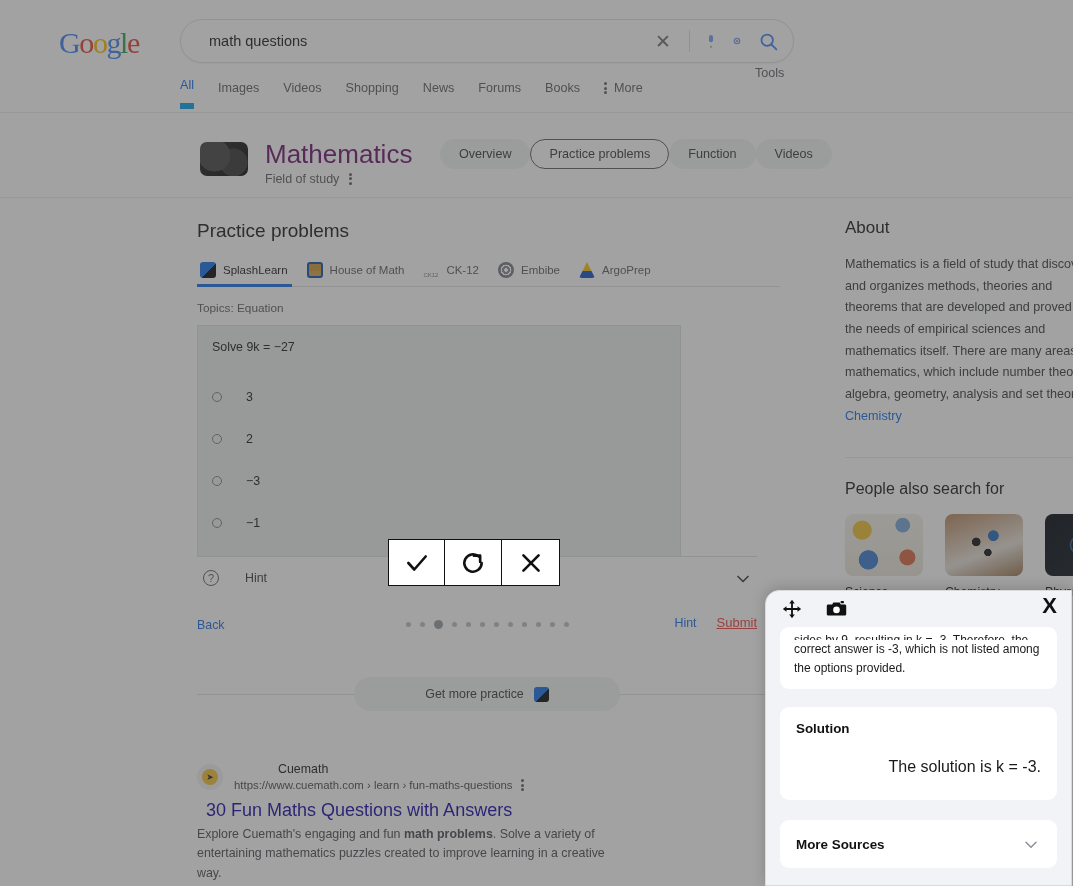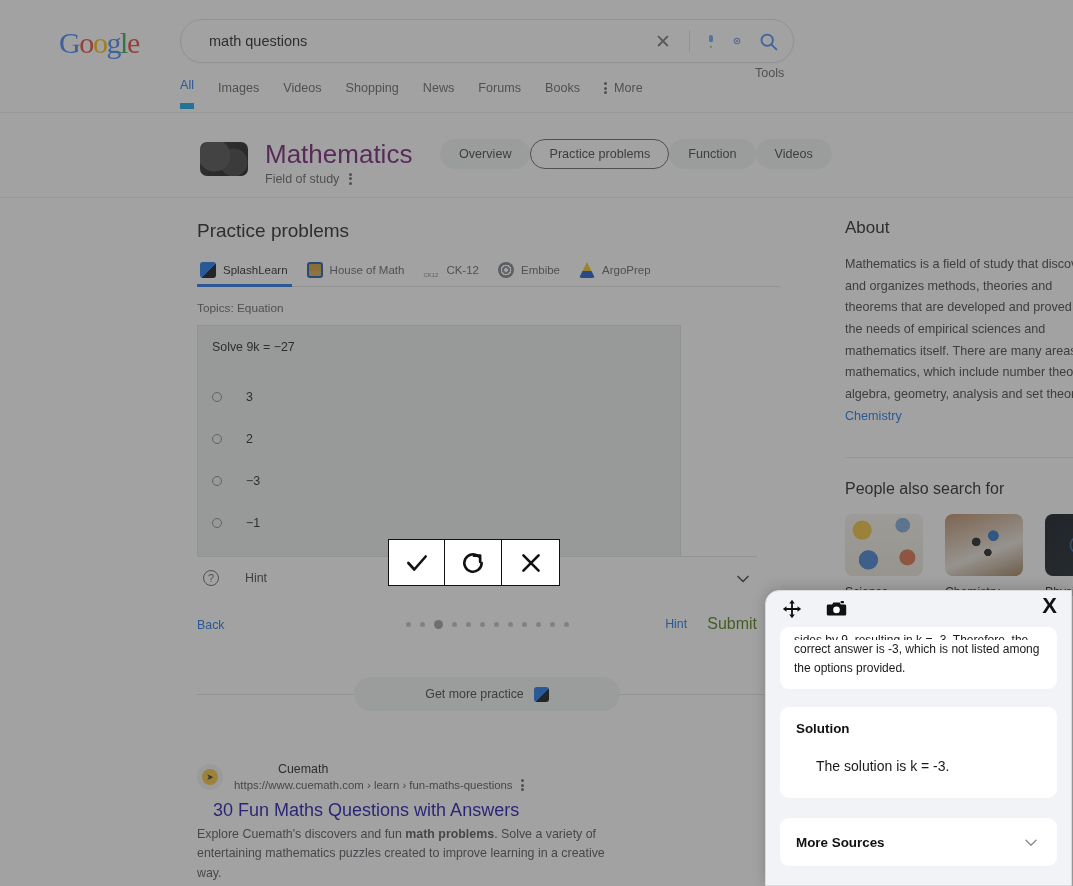--- a/index.html
+++ b/index.html
@@ -128,21 +128,21 @@
     border-top:1px solid #dfe1e5; position:relative;
   }
   .hint { display:flex; align-items:center; gap:26px; margin-left:6px; font-size:12.4px; color:#3c4043; cursor:pointer;}
   .qmark { width:16px; height:16px; border:1.3px solid #5f6368; border-radius:50%;
            font-size:11px; color:#5f6368; display:flex; align-items:center; justify-content:center;}
   .chev-dn { position:absolute; right:4px; top:12px; cursor:pointer;}
 
   
   .navrow { width:560px; height:42px; display:flex; align-items:center; position:relative; margin-top:6px;}
   .lnk { font-size:12.4px; color:#1a73e8; cursor:pointer;}
-  .dis { font-size:16px; color:#4d7c0f;}
+  .dis { font-size:13px; color:#ef4444;text-decoration:underline;}
   .dots { position:absolute; left:209px; top:16px; display:flex; align-items:center; gap:9px;}
   .dot { width:5px; height:5px; border-radius:50%; background:#bdc1c6; }
   .dot.on { width:9px; height:9px; background:#9aa0a6; }
   .nav-right { position:absolute; right:0px; top:11px; display:flex; gap:20px; align-items:center;}
 
   
   .gmp-wrap { width:583px; position:relative; height:60px; margin-top:18px;}
   .gmp-line { position:absolute; left:0; right:0; top:30px; height:1px; background:#e3e3e3;}
   .gmp {
     position:absolute; left:157px; top:13px; width:266px; height:34px; border-radius:18px;
@@ -153,21 +153,21 @@
 
   
   .result { width:583px; margin-top:38px; position:relative;}
   .r-head { display:flex; align-items:center; gap:11px;}
   .favicon { width:26px; height:26px; border-radius:50%; background:#f1f1f1;
              display:flex; align-items:center; justify-content:center; flex:none;}
   .fav-inner { width:16px; height:16px; border-radius:50%; background:#f3c13a;
                display:flex; align-items:center; justify-content:center; font-size:9px; color:#333;}
   .r-site { font-size:12.4px; color:#202124; line-height:1.25;margin-left:44px;}
   .r-url  { font-size:11.4px; color:#4d5156; line-height:1.35; display:flex; align-items:center; gap:8px;}
-  .r-title { font-size:18px; color:#1a0dab; margin:7px 0 4px 16px; font-weight:400; cursor:pointer;}
+  .r-title { font-size:18px; color:#1a0dab; margin:7px 0 4px 9px; font-weight:400; cursor:pointer;}
   .r-snip { font-size:12.4px; color:#4d5156; line-height:1.58; width:430px;}
   .r-snip b { color:#4d5156; font-weight:700;}
   .r-thumb {
     position:absolute; right:-120px; top:8px; width:120px; height:112px; border-radius:10px;
     background:#ddd;
     overflow:hidden;
   }
   .r-thumb-inner{
     position:absolute; left:6px; top:14px; right:6px; bottom:14px; border-radius:3px;
     background:linear-gradient(135deg,#22292b,#10181a 60%,#3d4a2a);
@@ -214,21 +214,21 @@
   .ov-bar { height:36px; position:relative; }
   .ov-move { position:absolute; left:15px; top:7px; cursor:move;}
   .ov-cam  { position:absolute; left:59px; top:7px; cursor:pointer;}
   .ov-x    { position:absolute; right:14px; top:2px; font-size:22px; font-weight:700; color:#111; cursor:pointer; font-family:"Liberation Sans",sans-serif;}
   .ov-body { padding:0 14px;}
   .ov-card { background:#fff; border-radius:9px; padding:12px 14px; }
   .ov-expl { margin-top:-8px; font-size:12px; color:#1a1a1a; line-height:1.55;}
   .ov-expl .clip { display:block; height:9px; overflow:hidden; color:#1a1a1a;}
   .ov-sol { margin-top:18px; padding:14px 16px 24px 16px;}
   .ov-sol-h { font-size:13.4px; font-weight:700; color:#111; }
-  .ov-sol-t { font-size:14px; color:#1a1a1a; margin:22px 0 0 20px;}
+  .ov-sol-t { font-size:16px; color:#1a1a1a; margin:22px 0 0 20px;text-align:right;}
   .ov-more {
     margin-top:20px; background:#fff; border-radius:9px; height:48px;
     display:flex; align-items:center; justify-content:space-between; padding:0 16px; cursor:pointer;
   }
   .ov-more-h { font-size:13.4px; font-weight:700; color:#111;}
 </style>
 </head>
 <body>
 
 <div id="page">
@@ -396,21 +396,21 @@
               <span>https://www.cuemath.com › learn › fun-maths-questions</span>
               <span class="kebab">
                   <i></i>
                   <i></i>
                   <i></i>
                 </span>
             </div>
           </div>
         </div>
         <div class="r-title">30 Fun Maths Questions with Answers</div>
-        <div class="r-snip"><span>Explore Cuemath's discovers and fun </span><b>math problems</b><span>. Solve a variety of entertaining mathematics puzzles created to improve learning in a creative way.</span></div>
+        <div class="r-snip"><span>Explore Cuemath's engaging and fun </span><b>math problems</b><span>. Solve a variety of entertaining mathematics puzzles created to improve learning in a creative way.</span></div>
         <div class="r-thumb">
           <div class="r-thumb-inner"></div>
           <div class="r-thumb-person"></div>
         </div>
       </div>
     </div>
 
     <div class="col-side">
       <div class="s-h">About</div>
       <div class="s-p"><span>Mathematics is a field of study that discovers and organizes methods, theories and theorems that are developed and proved for the needs of empirical sciences and mathematics itself. There are many areas of mathematics, which include number theory, algebra, geometry, analysis and set theory.</span> <a>Chemistry</a></div>

